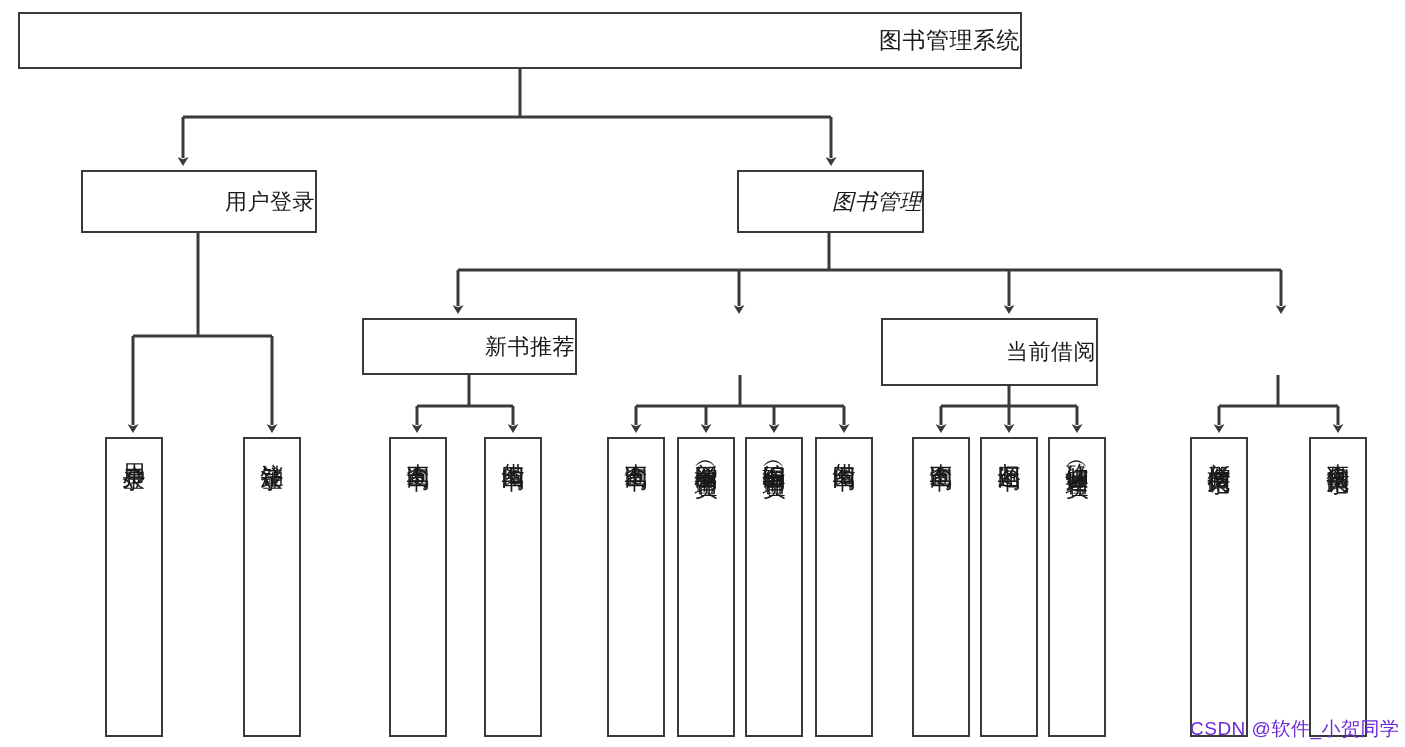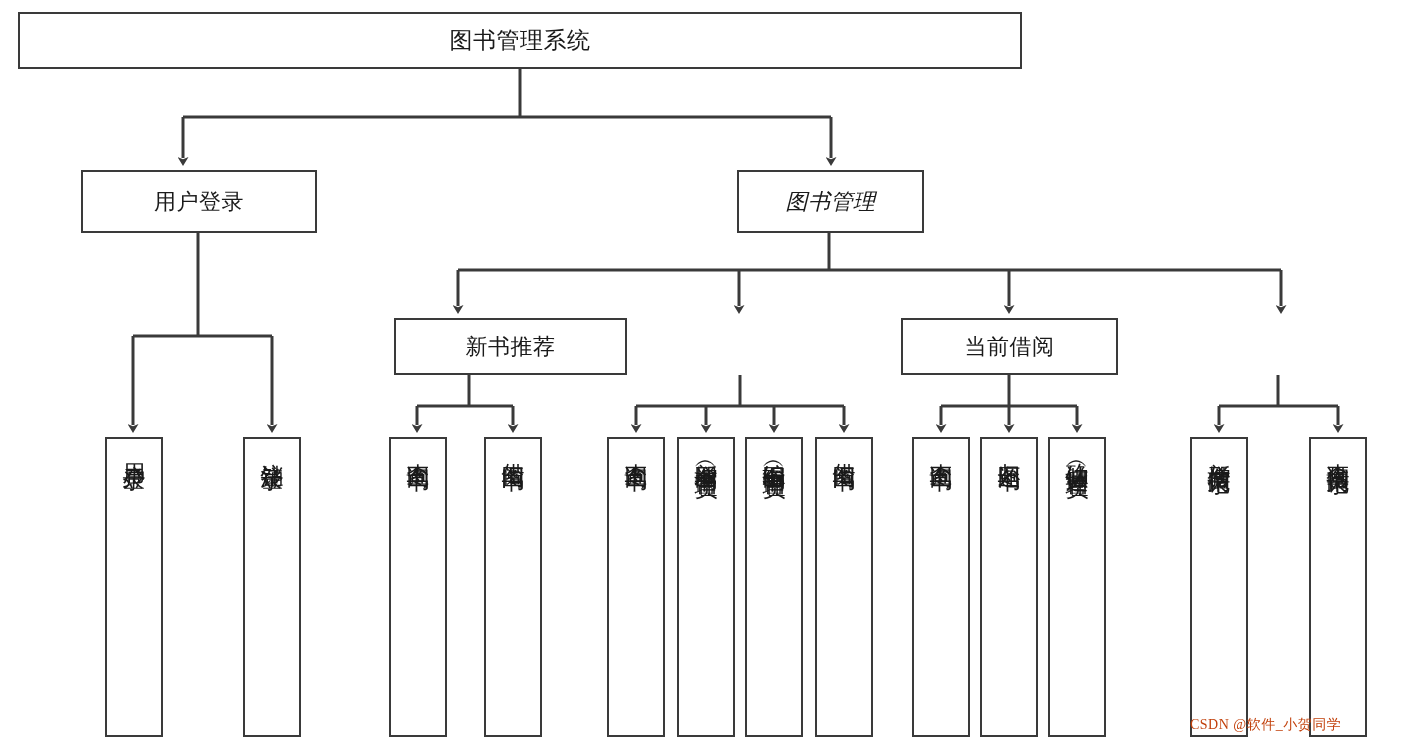--- a/index.html
+++ b/index.html
@@ -25,21 +25,21 @@
     height: 747px;
     pointer-events: none;
   }
   .node {
     position: absolute;
     box-sizing: border-box;
     border: 2px solid #3a3a3a;
     background: #ffffff;
     display: flex;
     align-items: center;
-    justify-content: center;
+    justify-content: flex-end;
     color: #1a1a1a;
   }
   .node .label {
     text-align: center;
     line-height: 1.18;
     letter-spacing: 0.5px;
   }
   .node.horiz .label {
     font-size: 22px;
     white-space: nowrap;
@@ -55,25 +55,24 @@
     font-size: 23px;
     letter-spacing: 2px;
     line-height: 1;
     white-space: nowrap;
   }
   .node.root .label {
     font-size: 23px;
   }
   .watermark {
     position: absolute;
-    font-size: 14px;
-    color: #c2410c;
+    font-size: 19px;
+    color: #6d28d9;
     white-space: nowrap;
     letter-spacing: 0.5px;
-    font-family: Liberation Serif, serif;
   }
 </style>
 </head>
 <body>
 
 <div id="canvas">
 
   <svg class="wires" viewBox="0 0 1405 747" xmlns="http://www.w3.org/2000/svg">
     <defs>
       <marker id="arrow" markerWidth="9" markerHeight="11" refX="1" refY="5.5" orient="auto" markerUnits="userSpaceOnUse">
@@ -129,24 +128,24 @@
     <span class="label">图书管理系统</span>
   </div>
 
   <div class="node horiz" style="left:81px; top:170px; width:236px; height:63px;">
     <span class="label">用户登录</span>
   </div>
   <div class="node horiz" style="left:737px; top:170px; width:187px; height:63px;font-style:italic;">
     <span class="label">图书管理</span>
   </div>
 
-  <div class="node horiz" style="left:362px; top:318px; width:233px; height:57px;margin-left:32px;">
+  <div class="node horiz" style="left:362px; top:318px; width:215px; height:57px;">
     <span class="label">新书推荐</span>
   </div>
-  <div class="node horiz" style="left:901px; top:318px; width:217px; height:57px;">
+  <div class="node horiz" style="left:881px; top:318px; width:217px; height:68px;">
     <span class="label">当前借阅</span>
   </div>
 
   <div class="node vert" style="left:105px; top:437px; width:58px; height:300px;">
     <span class="label">用户登录</span>
   </div>
   <div class="node vert" style="left:243px; top:437px; width:58px; height:300px;">
     <span class="label">注销登录</span>
   </div>
 

